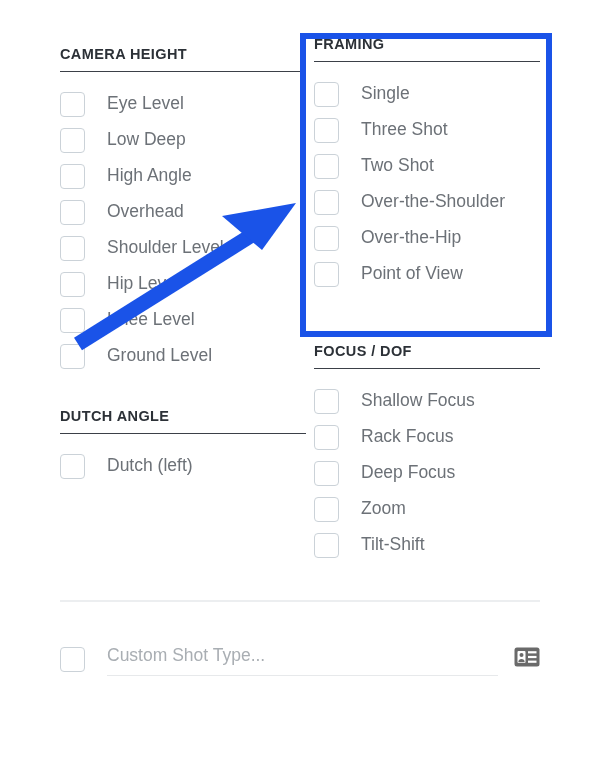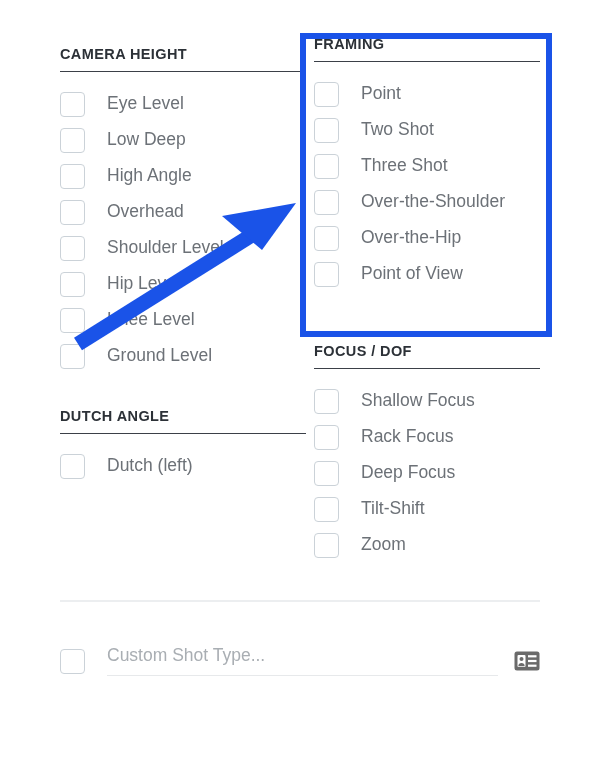--- a/index.html
+++ b/index.html
@@ -97,21 +97,21 @@
   }
 
   .divider {
     width: 100%;
     height: 1.5px;
     background: #eceef0;
   }
 
   .custom-row {
     display: flex;
-    align-items: center;
+    align-items: flex-start;
     margin-top: 45px;
   }
 
   .custom-field {
     flex: 1;
     margin-left: 22px;
     margin-right: 16px;
     border-bottom: 1.5px solid #e7e9eb;
     padding-bottom: 10px;
   }
@@ -182,29 +182,29 @@
 
   </div>
 
   <div class="column col-right">
 
     <div class="section" style="top:36px;">
       <div class="section-title">FRAMING</div>
       <div class="option-list">
         <div class="option-row">
           <span class="checkbox"></span>
-          <span class="option-label">Point</span>
+          <span class="option-label">Single</span>
+        </div>
+        <div class="option-row">
+          <span class="checkbox"></span>
+          <span class="option-label">Three Shot</span>
         </div>
         <div class="option-row">
           <span class="checkbox"></span>
           <span class="option-label">Two Shot</span>
-        </div>
-        <div class="option-row">
-          <span class="checkbox"></span>
-          <span class="option-label">Three Shot</span>
         </div>
         <div class="option-row">
           <span class="checkbox"></span>
           <span class="option-label">Over-the-Shoulder</span>
         </div>
         <div class="option-row">
           <span class="checkbox"></span>
           <span class="option-label">Over-the-Hip</span>
         </div>
         <div class="option-row">
@@ -224,25 +224,25 @@
         <div class="option-row">
           <span class="checkbox"></span>
           <span class="option-label">Rack Focus</span>
         </div>
         <div class="option-row">
           <span class="checkbox"></span>
           <span class="option-label">Deep Focus</span>
         </div>
         <div class="option-row">
           <span class="checkbox"></span>
+          <span class="option-label">Zoom</span>
+        </div>
+        <div class="option-row">
+          <span class="checkbox"></span>
           <span class="option-label">Tilt-Shift</span>
-        </div>
-        <div class="option-row">
-          <span class="checkbox"></span>
-          <span class="option-label">Zoom</span>
         </div>
       </div>
     </div>
 
   </div>
 
   <div id="bottom-area">
     <div class="divider"></div>
     <div class="custom-row">
       <span class="checkbox"></span>

